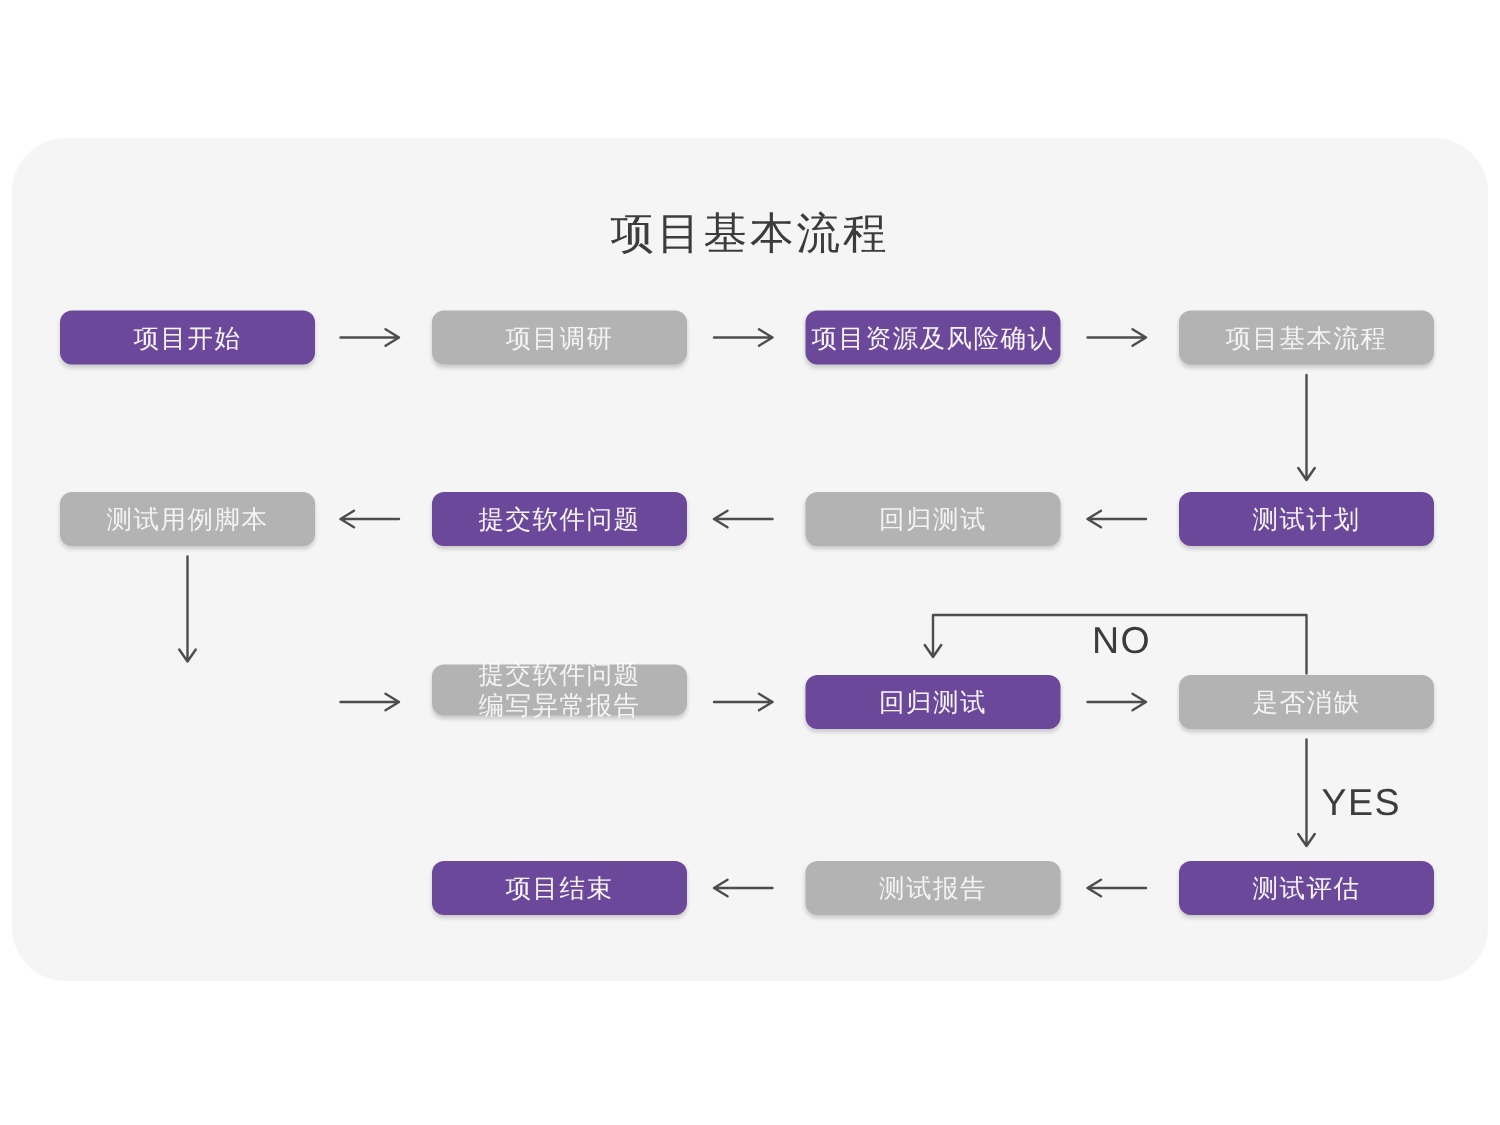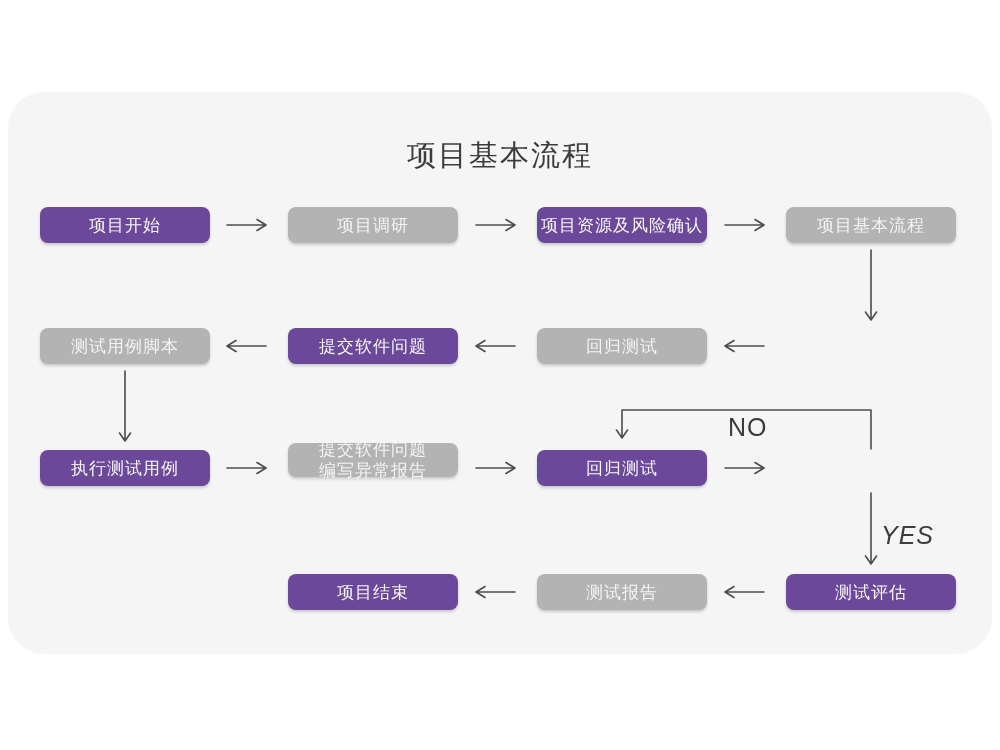--- a/index.html
+++ b/index.html
@@ -23,21 +23,21 @@
   }
   .node.purple{background:var(--purple,#6b4899);color:rgba(255,255,255,0.95);}
   .node.gray{background:var(--gray,#b4b3b4);color:rgba(255,255,255,0.85);}
   .node.tall{height:34px;font-family:Liberation Serif, serif;}
   .arrows{position:absolute;left:0;top:0;pointer-events:none;}
   .arrows path{stroke:var(--arrow,#4d4d4d);stroke-width:1.6;fill:none;stroke-linecap:round;stroke-linejoin:round;}
   .edge-label{
     position:absolute;font-size:25px;color:var(--title_text,#3c3c3c);letter-spacing:1px;
   }
   .label-no{left:728px;top:413px;}
-  .label-yes{left:881px;top:521px;font-style:italic;}
+  .label-yes{left:881px;top:521px;}
 </style>
 </head>
 <body>
 
 <div class="stage">
   <div class="card"></div>
 
   <div class="title">项目基本流程</div>
 
   <svg class="arrows" width="1000" height="750" viewBox="0 0 1000 750">
@@ -64,29 +64,30 @@
 
     <path d="M764 592 L725 592 M734 586.5 L725 592 L734 597.5"></path>
     <path d="M515 592 L476 592 M485 586.5 L476 592 L485 597.5"></path>
   </svg>
 
   <div class="node purple" style="left:40px;top:207px">项目开始</div>
   <div class="node gray" style="left:288px;top:207px">项目调研</div>
   <div class="node purple" style="left:537px;top:207px">项目资源及风险确认</div>
   <div class="node gray" style="left:786px;top:207px">项目基本流程</div>
 
+  <div class="node purple" style="left:786px;top:328px">测试计划</div>
   <div class="node gray" style="left:537px;top:328px">回归测试</div>
   <div class="node purple" style="left:288px;top:328px">提交软件问题</div>
   <div class="node gray" style="left:40px;top:328px">测试用例脚本</div>
 
-  <div class="node purple" style="left:40px;top:450px">执行测试用例</div>
   <div class="node gray tall" style="left:288px;top:443px">
     <span><span>提交软件问题</span><br><span>编写异常报告</span></span>
   </div>
   <div class="node purple" style="left:537px;top:450px">回归测试</div>
+  <div class="node gray" style="left:786px;top:450px">是否消缺</div>
 
   <div class="node purple" style="left:786px;top:574px">测试评估</div>
   <div class="node purple" style="left:288px;top:574px">项目结束</div>
   <div class="node gray" style="left:537px;top:574px">测试报告</div>
 
   <div class="edge-label label-no">NO</div>
   <div class="edge-label label-yes">YES</div>
 </div>
 
 </body></html>

